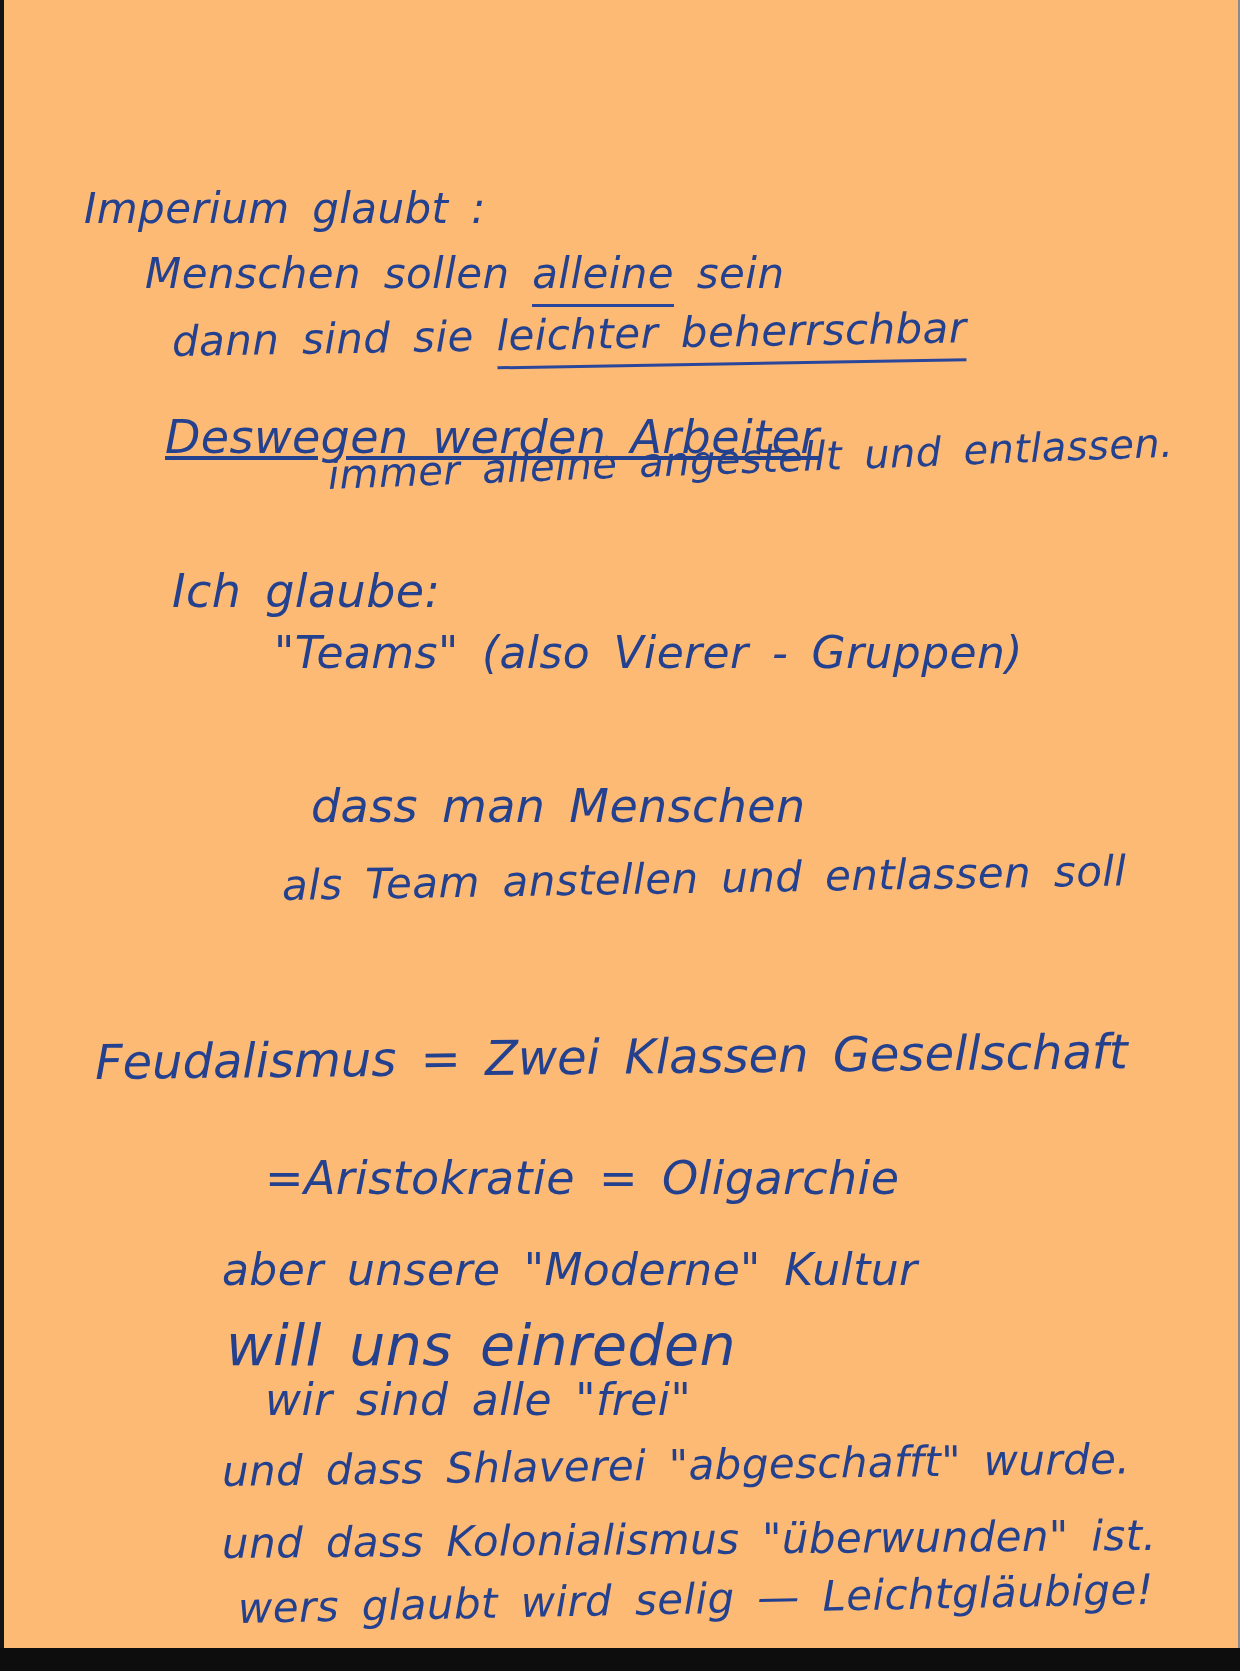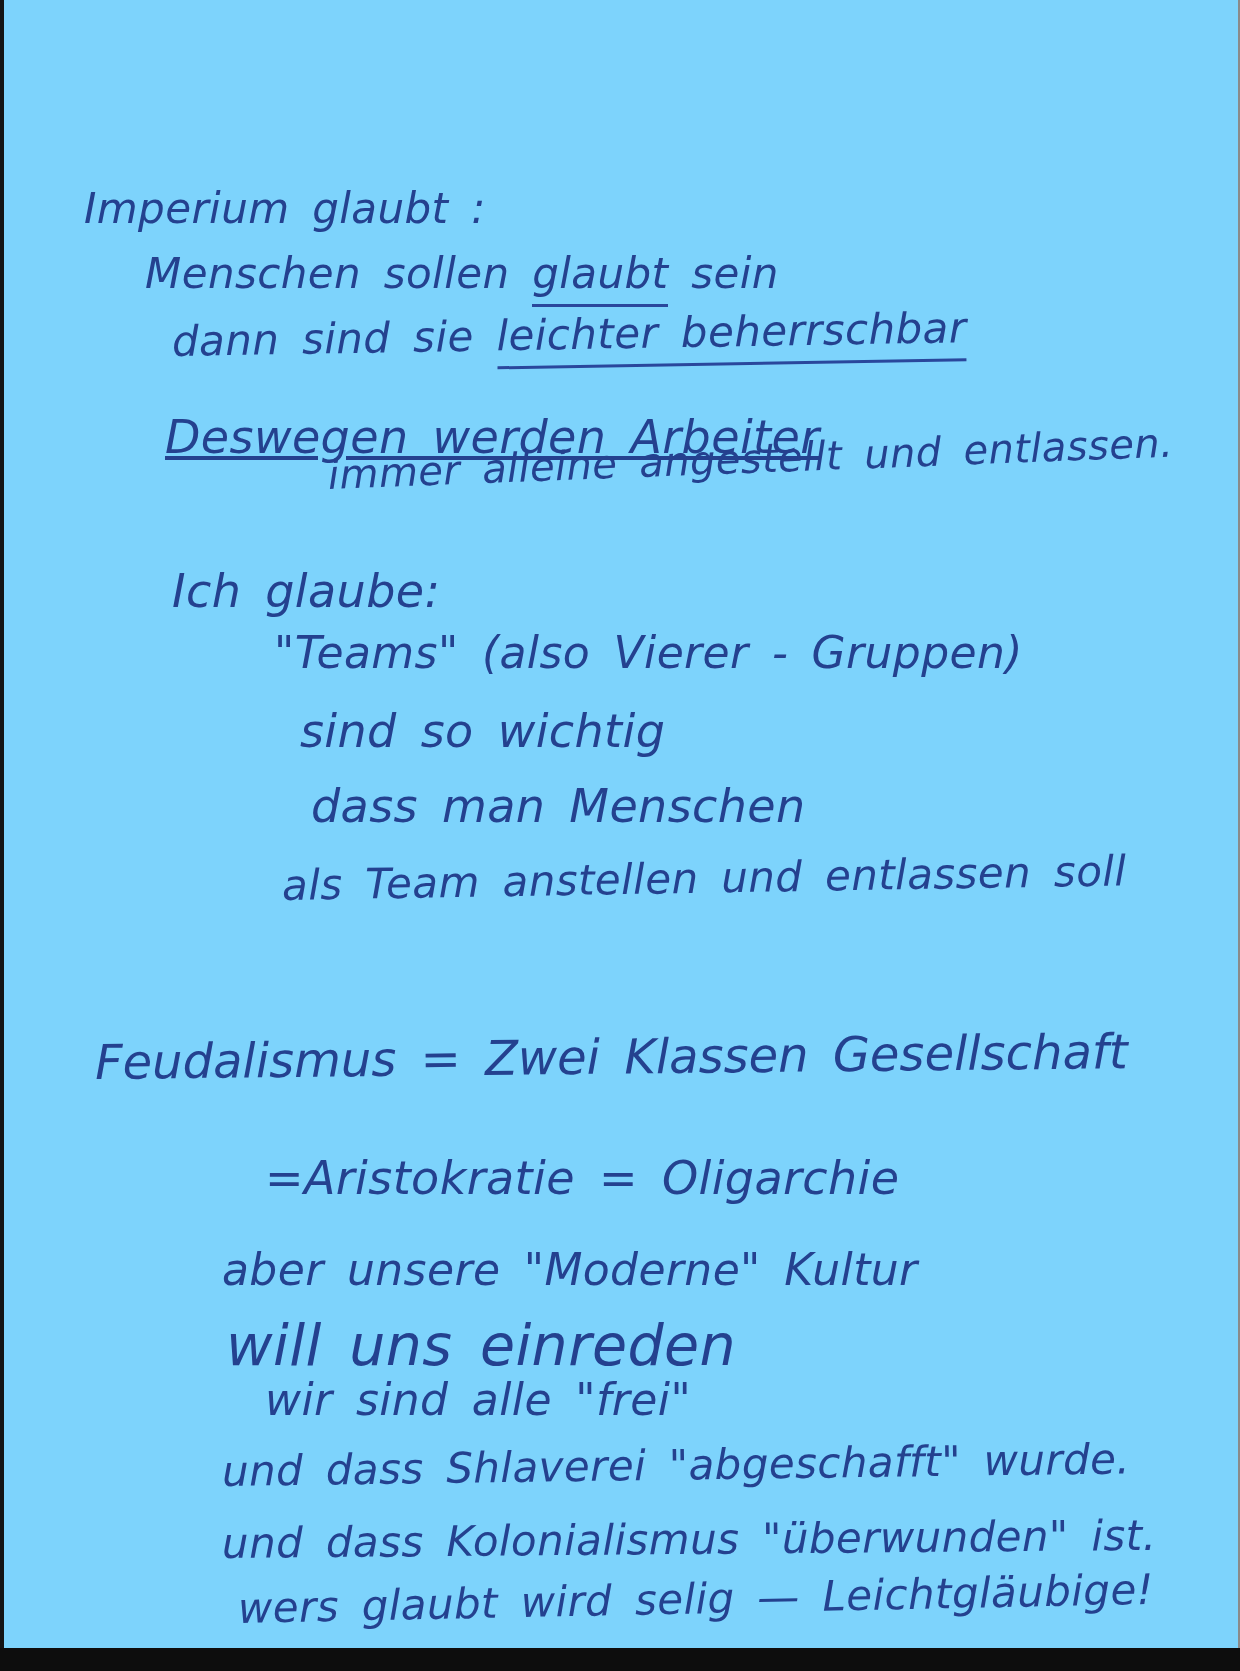--- a/index.html
+++ b/index.html
@@ -4,21 +4,21 @@
 <style>
   html, body {
     margin: 0;
     padding: 0;
     background: #e8e8e8;
   }
   .page {
     position: relative;
     width: 1240px;
     height: 1671px;
-    background: #7dd3fc;
+    background: #fdba74;
     overflow: hidden;
     margin: 0 auto;
   }
   
   .hw {
     position: absolute;
     font-family: "DejaVu Sans", sans-serif;
     font-style: italic;
     color: #24418f;
     white-space: nowrap;
@@ -61,21 +61,21 @@
 
   <div class="edge-left"></div>
   <div class="edge-right"></div>
   <div class="bottom-bar"></div>
 
   <div class="hw" style="left:84px; top:185px; font-size:42px;">
     <span>Imperium glaubt :</span>
   </div>
 
   <div class="hw" style="left:145px; top:250px; font-size:42px;">
-    <span>Menschen sollen </span><span class="u">glaubt</span><span> sein</span>
+    <span>Menschen sollen </span><span class="u">alleine</span><span> sein</span>
   </div>
 
   <div class="hw" style="left:172px; top:318px; font-size:42px; transform:rotate(-1deg);">
     <span>dann sind sie </span><span class="u">leichter beherrschbar</span><span></span>
   </div>
 
   <div class="hw" style="left:165px; top:411px; font-size:46px;text-decoration:underline;">
     <span>Deswegen werden Arbeiter</span>
   </div>
 
@@ -84,23 +84,20 @@
   </div>
 
   <div class="hw" style="left:172px; top:565px; font-size:46px;">
     <span>Ich glaube:</span>
   </div>
 
   <div class="hw" style="left:274px; top:628px; font-size:44px;">
     <span>"Teams" (also Vierer - Gruppen)</span>
   </div>
 
-  <div class="hw" style="left:300px; top:705px; font-size:46px;">
-    <span>sind so wichtig</span>
-  </div>
 
   <div class="hw" style="left:295px; top:780px; font-size:46px;margin-left:16px;">
     <span>dass man Menschen</span>
   </div>
 
   <div class="hw" style="left:282px; top:862px; font-size:42px; transform:rotate(-1deg);">
     <span>als Team anstellen und entlassen soll</span>
   </div>
 
   <div class="hw" style="left:95px; top:1035px; font-size:48px; letter-spacing:0; transform:rotate(-0.6deg);">

